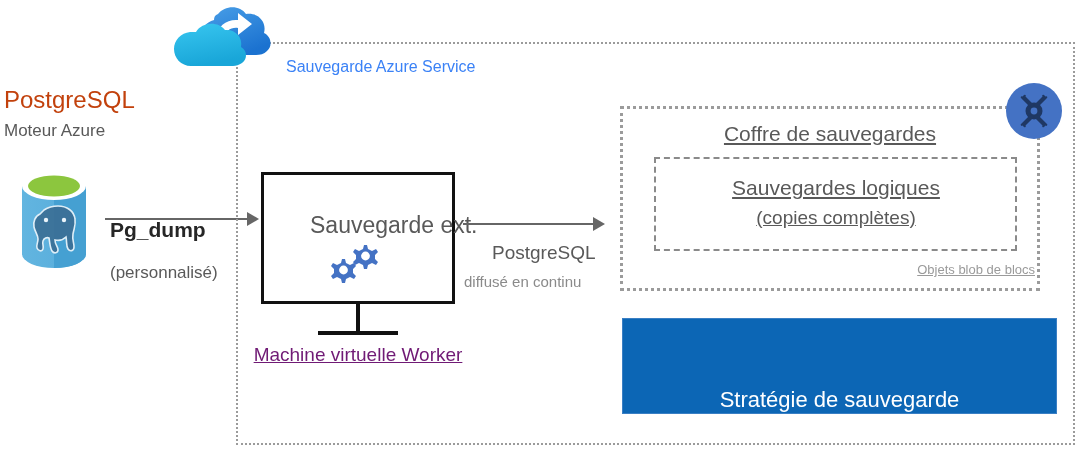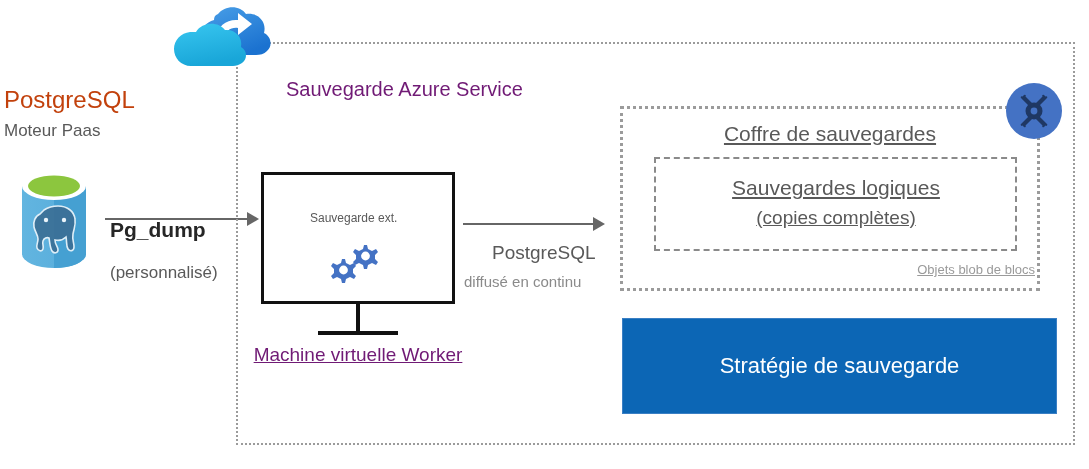--- a/index.html
+++ b/index.html
@@ -33,34 +33,34 @@
     border-top:7px solid transparent;border-bottom:7px solid transparent;
     border-left:12px solid #666666;}
 
   
   #service-box{
     position:absolute;left:236px;top:42px;width:839px;height:403px;
     border:2px dotted #9b9b9b;
     box-sizing:border-box;
     background:transparent;
   }
-  #azure-label{left:286px;top:58px;font-size:20px;color:#701a75;margin-top:20px;}
+  #azure-label{left:286px;top:58px;font-size:16px;color:#3b82f6;}
 
   
   #cloud-icon{position:absolute;left:172px;top:2px;width:108px;height:92px;}
 
   
   #vm-box{
     position:absolute;left:261px;top:172px;width:194px;height:132px;
     border:3px solid #111111;background:#ffffff;box-sizing:border-box;
   }
   #vm-stand{position:absolute;left:356px;top:304px;width:4px;height:31px;background:#111111;}
   #vm-base{position:absolute;left:318px;top:331px;width:80px;height:4px;background:#111111;}
   #vm-label{left:358px;top:344px;font-size:19px;color:#701a75;}
-  #vm-inner-label{left:310px;top:212px;font-size:12px;color:#595959;}
+  #vm-inner-label{left:310px;top:212px;font-size:23px;color:#595959;}
   #gears{position:absolute;left:328px;top:243px;width:58px;height:40px;}
 
   
   #bk-label{left:492px;top:242px;font-size:19px;color:#595959;}
   #bk-sub{left:464px;top:273px;font-size:15px;color:#8a8a8a;text-align:center;}
 
   
   #vault-box{
     position:absolute;left:620px;top:106px;width:420px;height:185px;
     border:3px dotted #9b9b9b;box-sizing:border-box;background:transparent;
@@ -74,31 +74,31 @@
   #inner-l2{left:836px;top:207px;font-size:19px;color:#595959;}
   #blob-label{left:1035px;top:263px;font-size:13px;color:#9a9a9a;transform:translateX(-100%);text-decoration:underline;}
 
   
   #vault-badge{position:absolute;left:1003px;top:80px;width:62px;height:62px;}
 
   
   #policy-btn{
     position:absolute;left:622px;top:318px;width:435px;height:96px;
     background:#0c66b5;border:1px solid #3a7fc4;box-sizing:border-box;
-    display:flex;align-items:center;justify-content:center;
+    display:flex;align-items:flex-end;justify-content:center;
   }
   #policy-label{color:#ffffff;font-size:22px;white-space:nowrap;}
 </style>
 </head>
 <body>
 
 <div id="stage">
 
   <div class="txt" id="pg-title">PostgreSQL</div>
-  <div class="txt" id="pg-sub">Moteur Paas</div>
+  <div class="txt" id="pg-sub">Moteur Azure</div>
 
   <div id="pg-icon">
     <svg width="72" height="104" viewBox="0 0 72 104">
       <defs>
         <linearGradient id="cylL" x1="0" y1="0" x2="1" y2="0">
           <stop offset="0%" stop-color="#62b5e0"></stop>
           <stop offset="100%" stop-color="#56abda"></stop>
         </linearGradient>
       </defs>
       <path d="M4 18 h64 v68 a32 14 0 0 1 -64 0 z" fill="url(#cylL)"></path>

